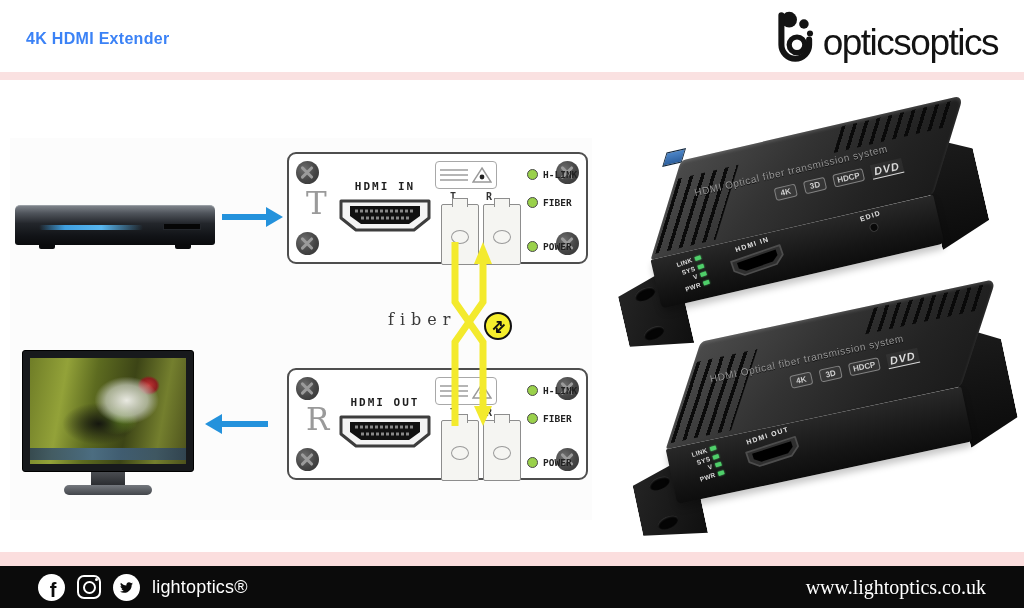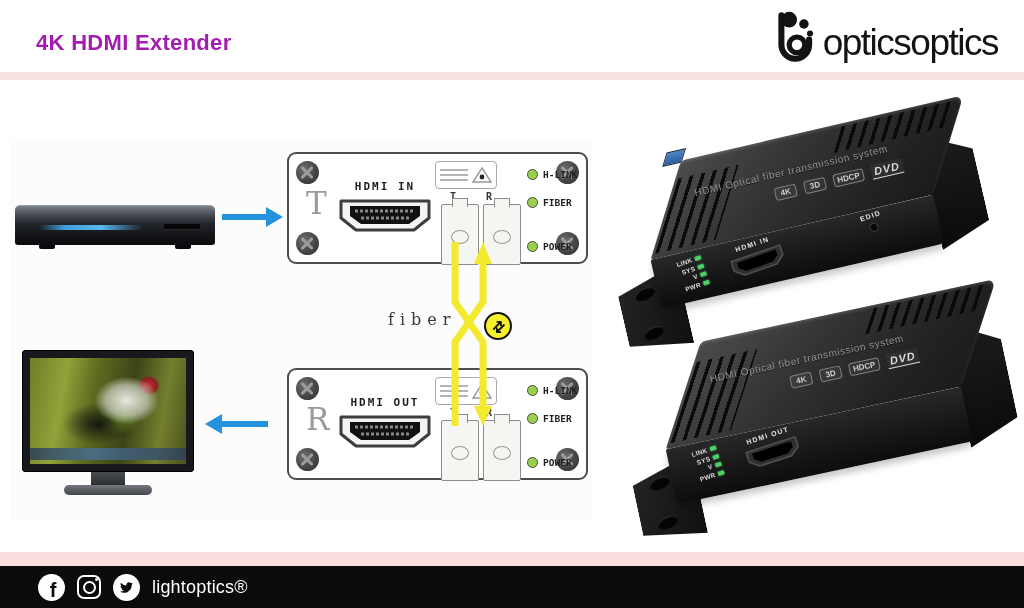--- a/index.html
+++ b/index.html
@@ -1,21 +1,21 @@
 <!DOCTYPE html>
 <html><head>
 <meta charset="utf-8">
 <style>
   * { margin:0; padding:0; box-sizing:border-box; }
   html,body { width:1024px; height:608px; background:#fff; overflow:hidden;
               font-family:"Liberation Sans", sans-serif; }
 
   
-  .title { position:absolute; left:36px; top:30px; font-size:22px; font-weight:bold;
-           color:#a21caf; letter-spacing:.3px; }
+  .title { position:absolute; left:26px; top:30px; font-size:16px; font-weight:bold;
+           color:#3b82f6; letter-spacing:.3px; }
   .logo { position:absolute; top:8px; right:26px; display:flex; align-items:flex-end; height:58px; }
   .logo-mark svg { width:52px; height:58px; display:block; }
   .logo-text { font-size:37px; color:#131313; letter-spacing:-1.5px; line-height:1; padding-bottom:5px; }
   .logo-light { font-weight:300; }
   .logo-bold  { font-weight:400;margin-top:23px; }
   .divider { position:absolute; left:0; top:72px; width:1024px; height:8px; background:#fae1e1; }
 
   
   .diagram { position:absolute; left:10px; top:138px; width:582px; height:382px; background:#fcfcfc; }
 
@@ -427,13 +427,14 @@
       <span class="fb-f">f</span>
     </span>
     <span class="ig"></span>
     <span class="icon-circle tw">
       <svg viewBox="0 0 512 512" fill="#0b0b0b">
           <path d="M459.37 151.716c.325 4.548.325 9.097.325 13.645 0 138.72-105.583 298.558-298.558 298.558-59.452 0-114.68-17.219-161.137-47.106 8.447.974 16.568 1.299 25.34 1.299 49.055 0 94.213-16.568 130.274-44.832-46.132-.975-84.792-31.188-98.112-72.772 6.498.974 12.995 1.624 19.818 1.624 9.421 0 18.843-1.3 27.614-3.573-48.081-9.747-84.143-51.98-84.143-102.985v-1.299c13.969 7.797 30.214 12.67 47.431 13.319-28.264-18.843-46.781-51.005-46.781-87.391 0-19.492 5.197-37.36 14.294-52.954 51.655 63.675 129.3 105.258 216.365 109.807-1.624-7.797-2.599-15.918-2.599-24.04 0-57.828 46.782-104.934 104.934-104.934 30.213 0 57.502 12.67 76.67 33.137 23.715-4.548 46.456-13.32 66.599-25.34-7.798 24.366-24.366 44.833-46.132 57.827 21.117-2.273 41.584-8.122 60.426-16.243-14.292 20.791-32.161 39.308-52.628 54.253z"></path>
         </svg>
     </span>
   </div>
   <span class="brand">lightoptics®</span>
+  <span class="website">www.lightoptics.co.uk</span>
 </div>
 
 </body></html>

